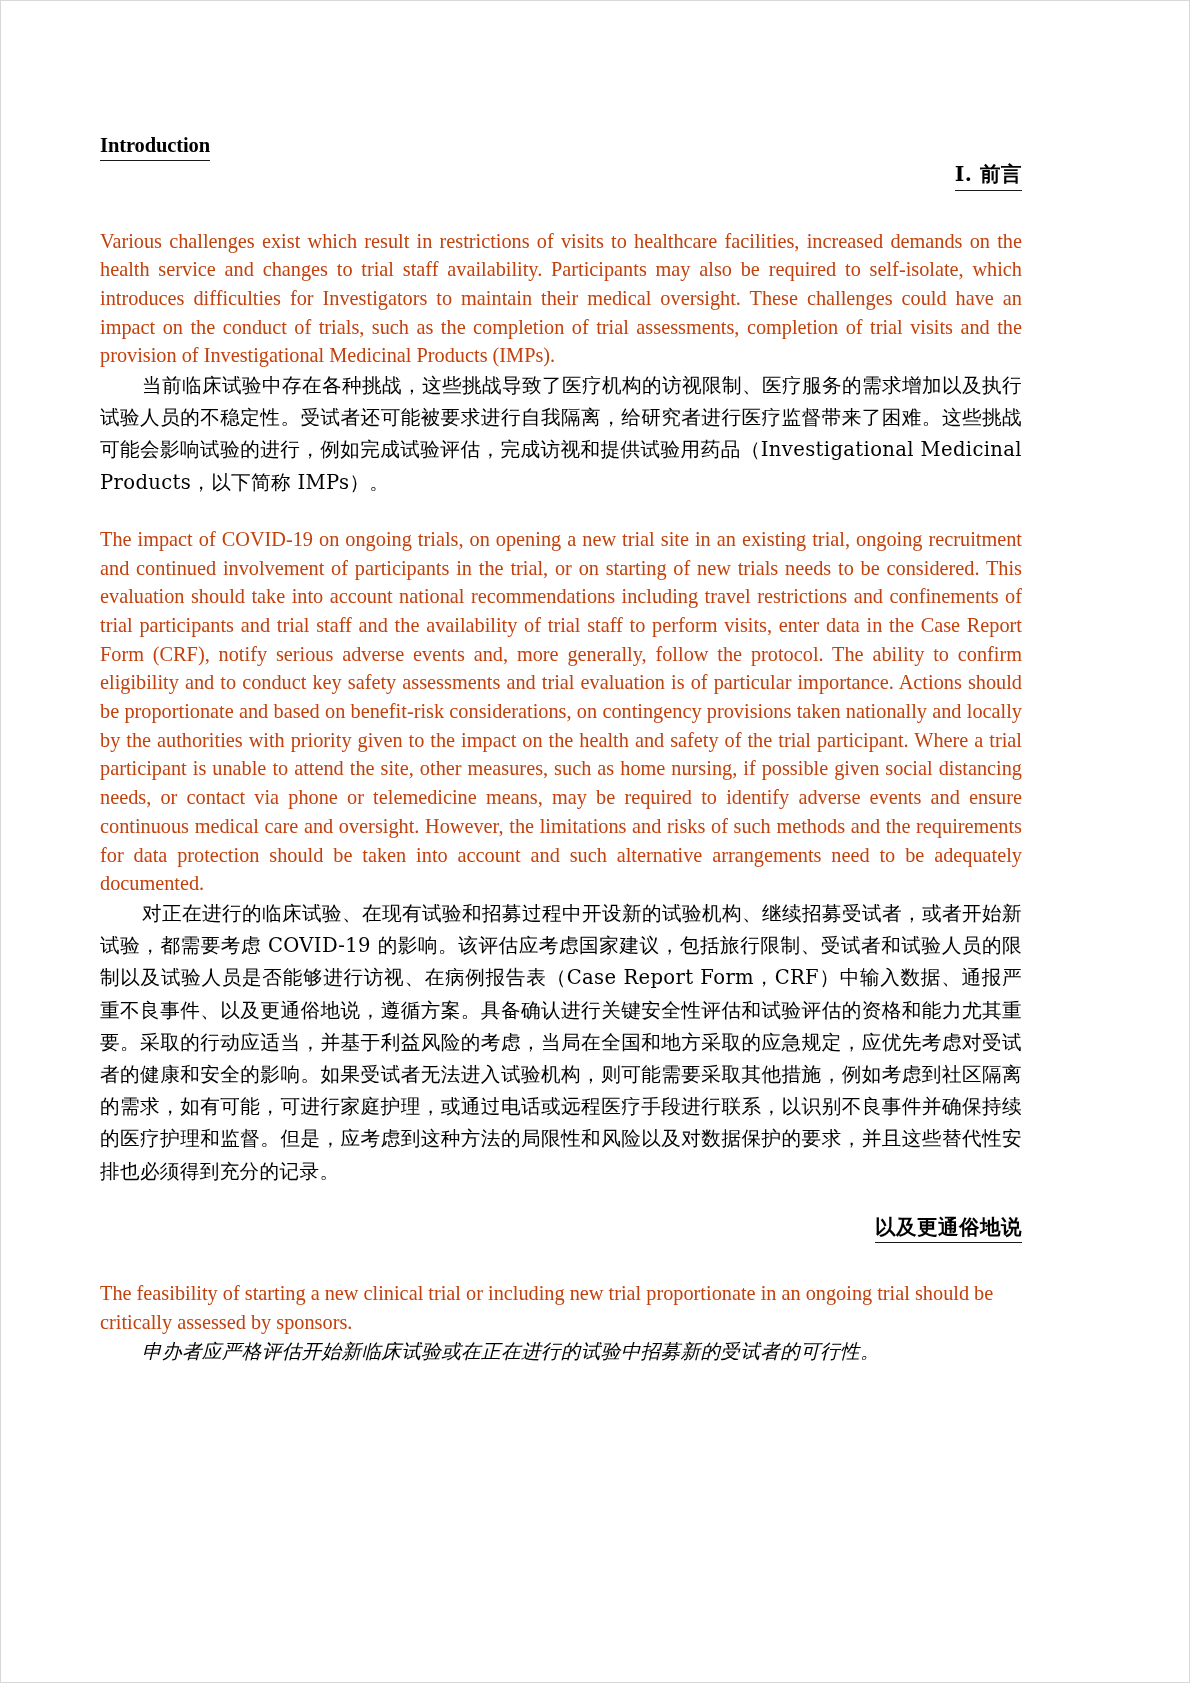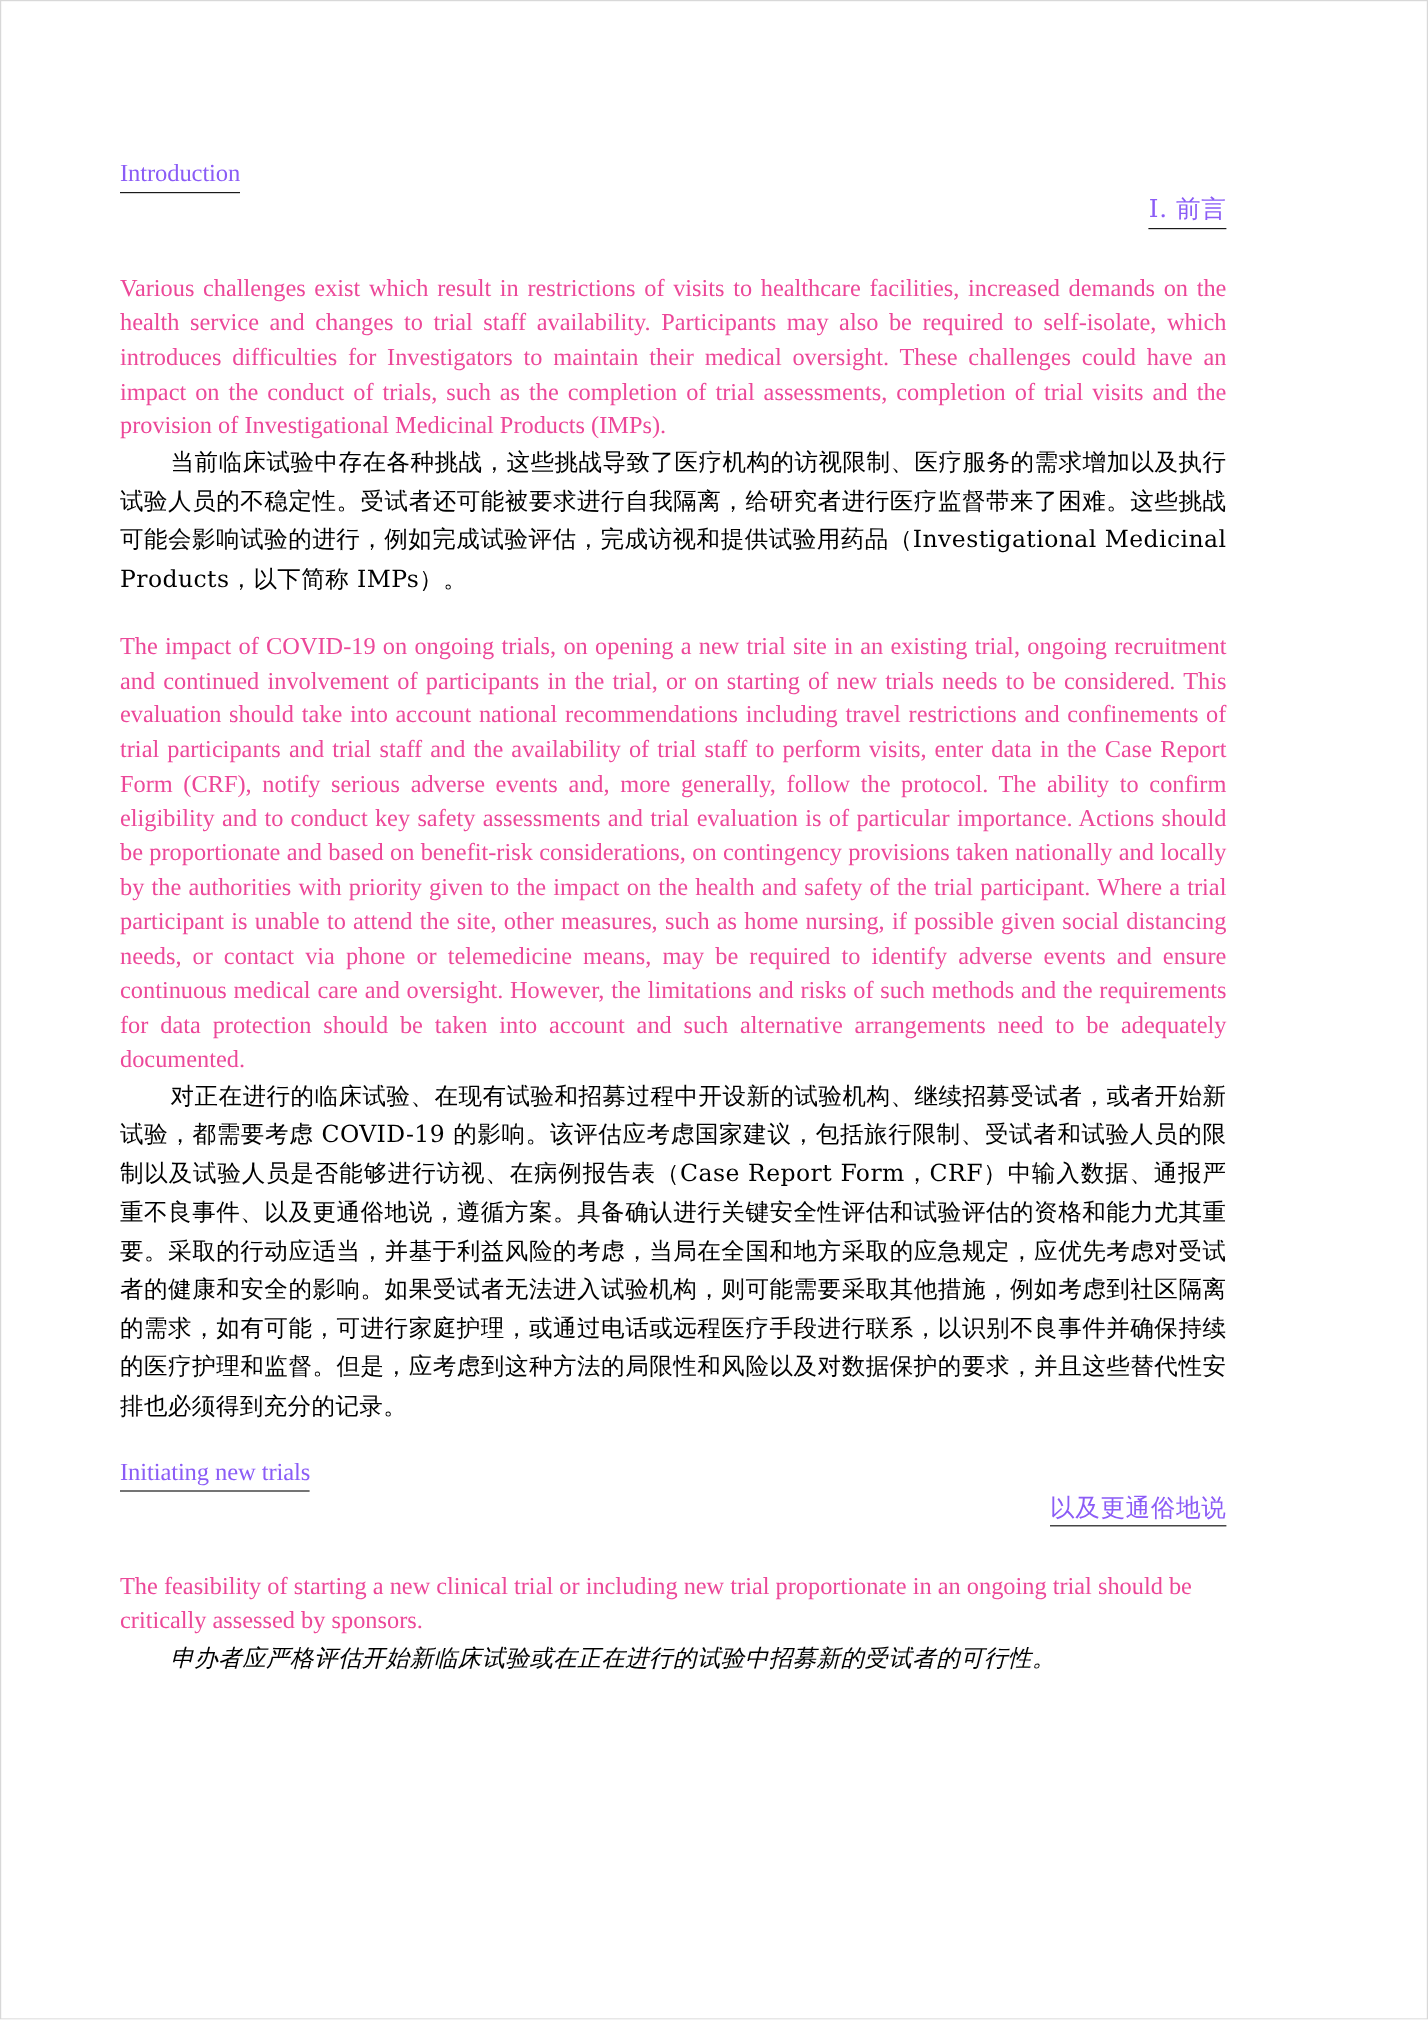--- a/index.html
+++ b/index.html
@@ -26,22 +26,22 @@
     width: 922px;
   }
 
   
   .heading-block {
     margin: 0 0 0 0;
   }
 
   .heading-en,
   .heading-zh {
-    font-weight: normal;
-    color: #8b5cf6;
+    font-weight: bold;
+    color: #000000;
     line-height: 1.33;
     white-space: nowrap;
   }
 
   .heading-en {
     font-family: "Liberation Serif", "DejaVu Serif", serif;
     font-size: 20.5px;
     letter-spacing: -0.1px;
   }
 
@@ -64,21 +64,21 @@
     margin: 0;
     color: #1a1a1a;
   }
 
   .para-en {
     font-family: "Liberation Serif", "DejaVu Serif", serif;
     font-size: 20.3px;
     line-height: 28.7px;
     text-align: justify;
     text-justify: inter-word;
-    color: #ec4899;
+    color: #c2410c;
   }
 
   .para-en.nojust {
     text-align: left;
   }
 
   .para-zh {
     font-family: "DejaVu Serif", "Liberation Serif", serif;
     font-size: 19.6px;
     line-height: 32.2px;
@@ -115,21 +115,20 @@
 
     <div class="gap-md"></div>
 
     <p class="para-en">The impact of COVID-19 on ongoing trials, on opening a new trial site in an existing trial, ongoing recruitment and continued involvement of participants in the trial, or on starting of new trials needs to be considered. This evaluation should take into account national recommendations including travel restrictions and confinements of trial participants and trial staff and the availability of trial staff to perform visits, enter data in the Case Report Form (CRF), notify serious adverse events and, more generally, follow the protocol. The ability to confirm eligibility and to conduct key safety assessments and trial evaluation is of particular importance. Actions should be proportionate and based on benefit-risk considerations, on contingency provisions taken nationally and locally by the authorities with priority given to the impact on the health and safety of the trial participant. Where a trial participant is unable to attend the site, other measures, such as home nursing, if possible given social distancing needs, or contact via phone or telemedicine means, may be required to identify adverse events and ensure continuous medical care and oversight. However, the limitations and risks of such methods and the requirements for data protection should be taken into account and such alternative arrangements need to be adequately documented.</p>
 
     <p class="para-zh">对正在进行的临床试验、在现有试验和招募过程中开设新的试验机构、继续招募受试者，或者开始新试验，都需要考虑 COVID-19 的影响。该评估应考虑国家建议，包括旅行限制、受试者和试验人员的限制以及试验人员是否能够进行访视、在病例报告表（Case Report Form，CRF）中输入数据、通报严重不良事件、以及更通俗地说，遵循方案。具备确认进行关键安全性评估和试验评估的资格和能力尤其重要。采取的行动应适当，并基于利益风险的考虑，当局在全国和地方采取的应急规定，应优先考虑对受试者的健康和安全的影响。如果受试者无法进入试验机构，则可能需要采取其他措施，例如考虑到社区隔离的需求，如有可能，可进行家庭护理，或通过电话或远程医疗手段进行联系，以识别不良事件并确保持续的医疗护理和监督。但是，应考虑到这种方法的局限性和风险以及对数据保护的要求，并且这些替代性安排也必须得到充分的记录。</p>
 
     <div class="gap-md"></div>
 
     <div class="heading-block">
-      <div class="heading-en"><span class="u">Initiating new trials</span></div>
       <div class="heading-zh"><span class="u">以及更通俗地说</span></div>
     </div>
 
     <div class="gap-lg"></div>
 
     <p class="para-en nojust">The feasibility of starting a new clinical trial or including new trial proportionate in an ongoing trial should be critically assessed by sponsors.</p>
 
     <p class="para-zh nojust">申办者应严格评估开始新临床试验或在正在进行的试验中招募新的受试者的可行性。</p>
 
     <div class="gap-xl"></div>

